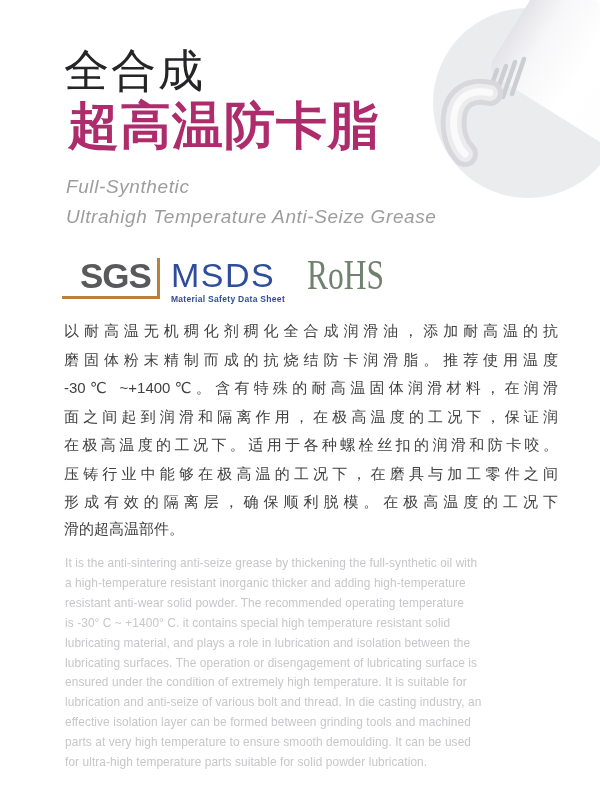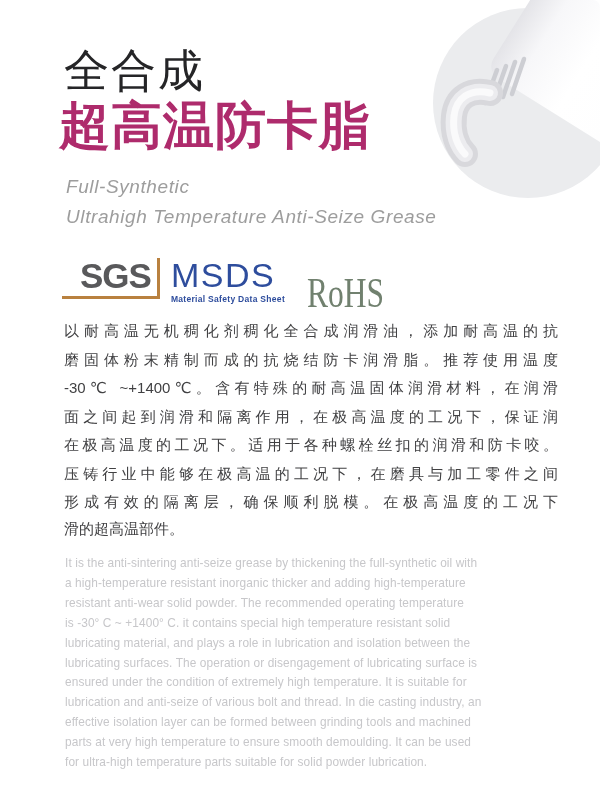--- a/index.html
+++ b/index.html
@@ -14,21 +14,21 @@
   
   .photo{position:absolute;left:400px;top:0;width:200px;height:235px;}
 
   
   .title-zh{
     position:absolute;left:64px;top:46px;
     font-size:45px;line-height:1.1;font-weight:500;
     color:#252527;letter-spacing:2px;white-space:nowrap;
   }
   .title-accent{
-    position:absolute;left:59px;top:99px;
+    position:absolute;left:68px;top:99px;
     font-size:51px;line-height:1.05;font-weight:700;
     color:var(--accent-magenta,#ae2b6c);letter-spacing:1px;white-space:nowrap;
   }
   .subtitle{position:absolute;left:66px;top:172px;}
   .sub-line{
     font-style:italic;font-size:19px;line-height:30px;
     color:var(--subtitle-gray,#9d9d9d);letter-spacing:0.6px;white-space:nowrap;
   }
 
   
@@ -48,21 +48,21 @@
   }
   .logo-msds{margin-left:12px;margin-top:2px;}
   .msds-text{
     font-size:34px;line-height:1;font-weight:400;
     color:var(--msds-blue,#2e4d9d);letter-spacing:1.5px;
   }
   .msds-sub{
     font-size:8.5px;font-weight:700;margin-top:2px;
     color:var(--msds-blue,#2e4d9d);letter-spacing:0.3px;white-space:nowrap;
   }
-  .logo-rohs{margin-left:22px;margin-top:20px;}
+  .logo-rohs{margin-left:22px;margin-top:2px;}
   .rohs-text{
     display:block;
     font-family:"Liberation Serif","DejaVu Serif",serif;
     font-size:42px;line-height:0.85;font-weight:400;
     color:var(--rohs-green,#71816f);
     transform:scaleX(0.75);transform-origin:0 0;white-space:nowrap;
   }
 
   
   .zh-desc{

